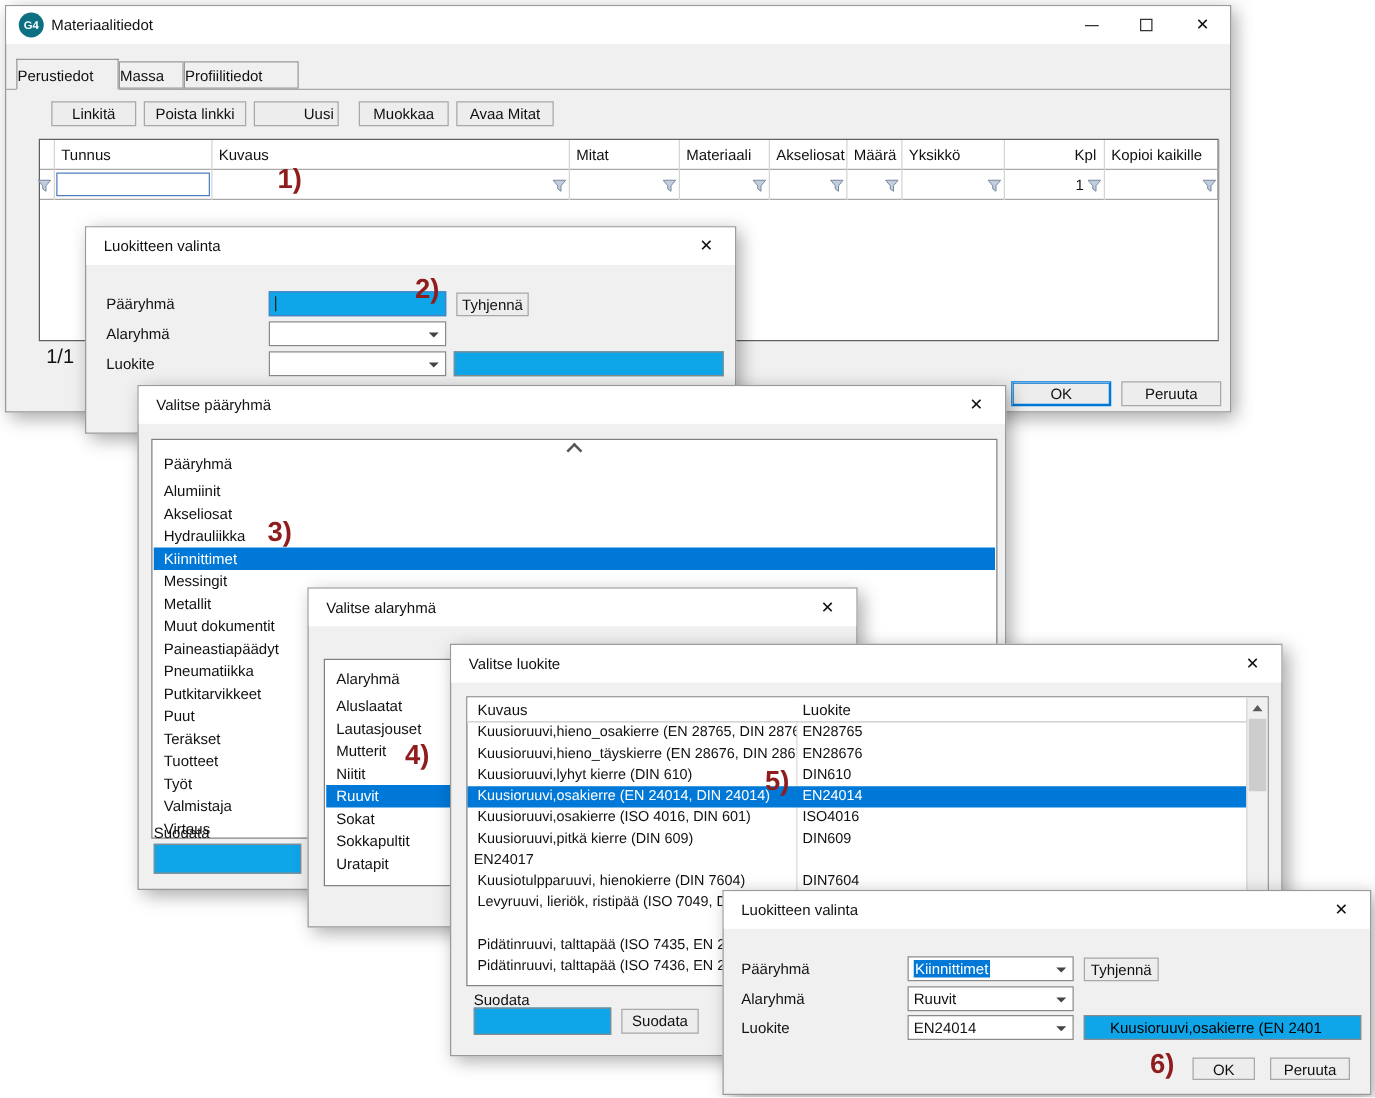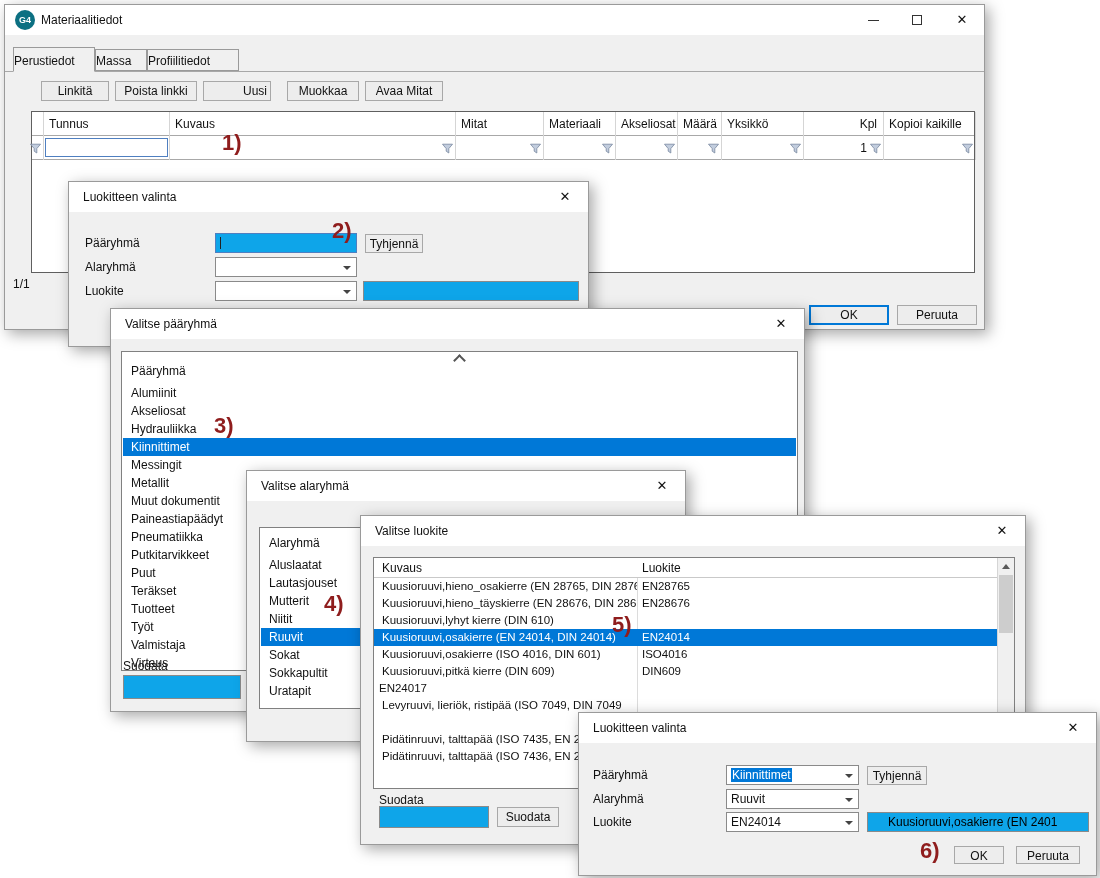--- a/index.html
+++ b/index.html
@@ -71,21 +71,21 @@
            line-height:18px; padding:0 16px 0 4px; white-space:nowrap; overflow:hidden; }
   .combo .arr { position:absolute; right:5px; top:8px; width:0; height:0;
                 border-left:4px solid transparent; border-right:4px solid transparent; border-top:4px solid #444; }
   .combo .val.hl { background:var(--sel); color:#fff; padding:0 1px; }
   .tfield { position:absolute; height:20px; background:#0ea5e9; border:1px solid #8a8a8a;
             font-size:12px; padding:0 20px; outline:none; }
   .tfield.focus { border:1px solid #4f7fc0; }
   .caret { position:absolute; width:1px; height:12px; background:#222; }
 
   .annot { position:absolute; font-size:22px; font-weight:700; color:var(--ann); z-index:100; white-space:nowrap; }
-  .plain { position:absolute; font-size:12px; }
+  .plain { position:absolute; font-size:16px;margin-left:24px; }
 </style>
 </head>
 <body>
 
 <div class="canvas">
 
   <div class="window" style="left:4px;top:4px;width:981px;height:326px;z-index:10">
     <div class="titlebar">
       <div class="app-icon">G4</div>
       <div class="title-text">Materiaalitiedot</div>
@@ -281,35 +281,40 @@
           <div class="lrow">
             <div class="k">Kuusioruuvi,hieno_osakierre (EN 28765, DIN 28765)</div>
             <div class="l">EN28765</div>
           </div>
           <div class="lrow">
             <div class="k">Kuusioruuvi,hieno_täyskierre (EN 28676, DIN 28676)</div>
             <div class="l">EN28676</div>
           </div>
           <div class="lrow">
             <div class="k">Kuusioruuvi,lyhyt kierre (DIN 610)</div>
+            <div class="l">DIN610</div>
           </div>
           <div class="lrow selected">
             <div class="k">Kuusioruuvi,osakierre (EN 24014, DIN 24014)</div>
             <div class="l">EN24014</div>
           </div>
           <div class="lrow">
             <div class="k">Kuusioruuvi,osakierre (ISO 4016, DIN 601)</div>
             <div class="l">ISO4016</div>
           </div>
           <div class="lrow">
             <div class="k">Kuusioruuvi,pitkä kierre (DIN 609)</div>
             <div class="l">DIN609</div>
           </div>
           <div class="lrow">
             <div class="l">EN24017</div>
+          </div>
+          <div class="lrow">
+            <div class="k">Kuusiotulpparuuvi, hienokierre (DIN 7604)</div>
+            <div class="l">DIN7604</div>
           </div>
           <div class="lrow">
             <div class="k">Levyruuvi, lieriök, ristipää (ISO 7049, DIN 7049</div>
             <div class="l"></div>
           </div>
           <div class="lrow">
             <div class="k"></div>
             <div class="l"></div>
           </div>
           <div class="lrow">

